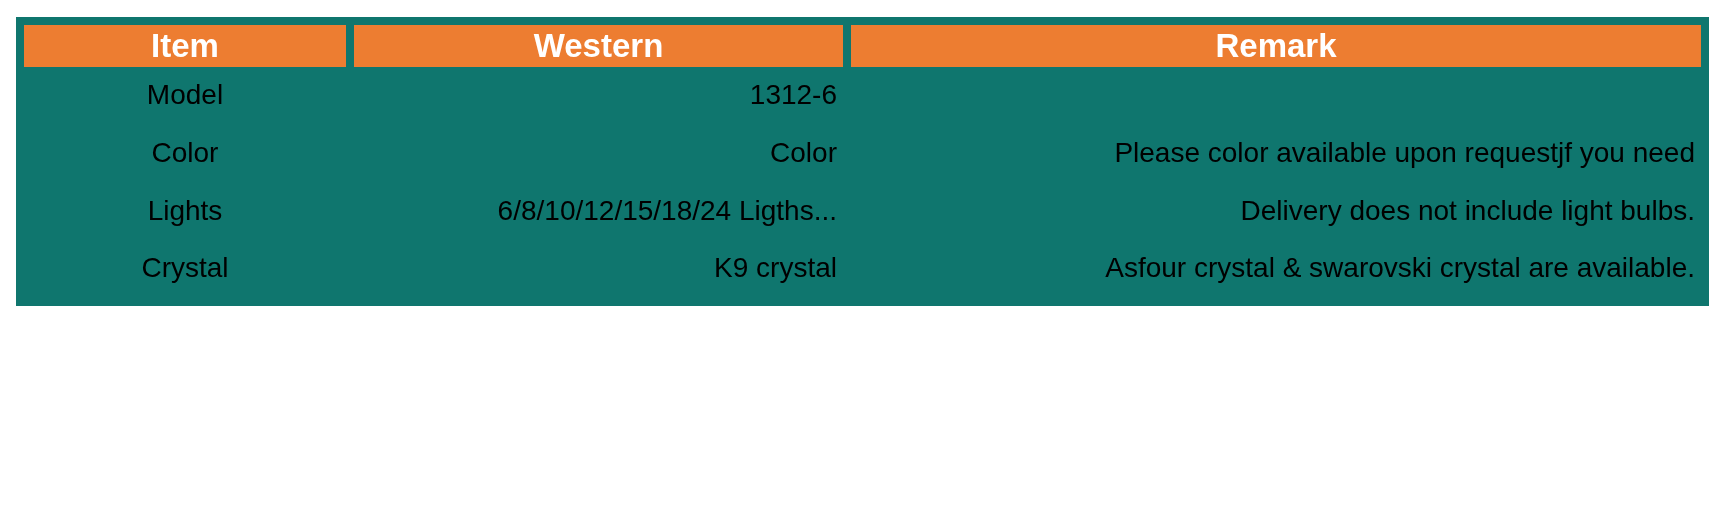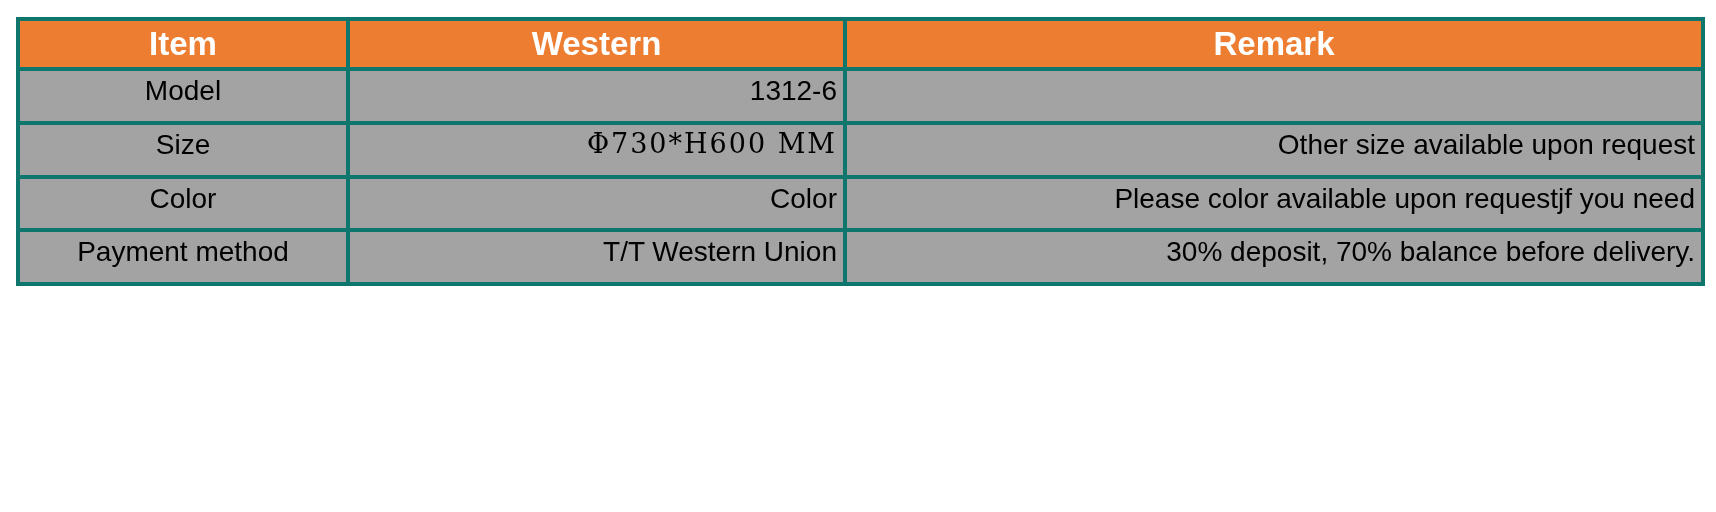--- a/index.html
+++ b/index.html
@@ -22,36 +22,36 @@
     left: 16px;
     top: 17px;
     border-collapse: collapse;
     table-layout: fixed;
     border: 3px solid #000000;
   }
   .col-item    { width: 330px; }
   .col-details { width: 497px; }
   .col-remark  { width: 858px; }
   th, td {
-    border: 4px solid #0f766e;
+    border: 8px solid #0f766e;
     box-sizing: border-box;
     overflow: hidden;
   }
   th {
     background: var(--accent, #ED7D31);
     color: #ffffff;
     font-size: 33px;
     font-weight: bold;
     height: 50px;
     text-align: center;
     vertical-align: middle;
     padding: 0 6px;
   }
   td {
-    background: #a3a3a3;
+    background: #0f766e;
     color: #000000;
     font-size: 28px;
     height: 43px;
     vertical-align: middle;
     padding: 1px 6px 11px 6px;
     line-height: 1.35;
     white-space: normal;
   }
   td.item-cell {
     text-align: center;
@@ -88,37 +88,37 @@
         <th>Remark</th>
       </tr>
     </thead>
     <tbody id="spec-body">
   <tr>
     <td class="item-cell">Model</td>
     <td class="details-cell">1312-6</td>
     <td class="remark-cell"></td>
   </tr>
 
-  <tr>
-    <td class="item-cell">Size</td>
-    <td class="details-cell serif-detail">Φ730*H600 MM</td>
-    <td class="remark-cell">Other size available upon request</td>
-  </tr>
 
   <tr>
     <td class="item-cell">Color</td>
     <td class="details-cell">Color</td>
     <td class="remark-cell">Please color available upon requestjf you need</td>
   </tr>
 
+  <tr>
+    <td class="item-cell">Lights</td>
+    <td class="details-cell">6/8/10/12/15/18/24 Ligths...</td>
+    <td class="remark-cell">Delivery does not include light bulbs.</td>
+  </tr>
+
+  <tr>
+    <td class="item-cell">Crystal</td>
+    <td class="details-cell">K9 crystal</td>
+    <td class="remark-cell">Asfour crystal &amp; swarovski crystal are available.</td>
+  </tr>
 
 
 
-
-  <tr>
-    <td class="item-cell">Payment method</td>
-    <td class="details-cell">T/T Western Union</td>
-    <td class="remark-cell">30% deposit, 70% balance before delivery.</td>
-  </tr>
 
 </tbody>
   </table>
 </div>
 
 </body></html>

